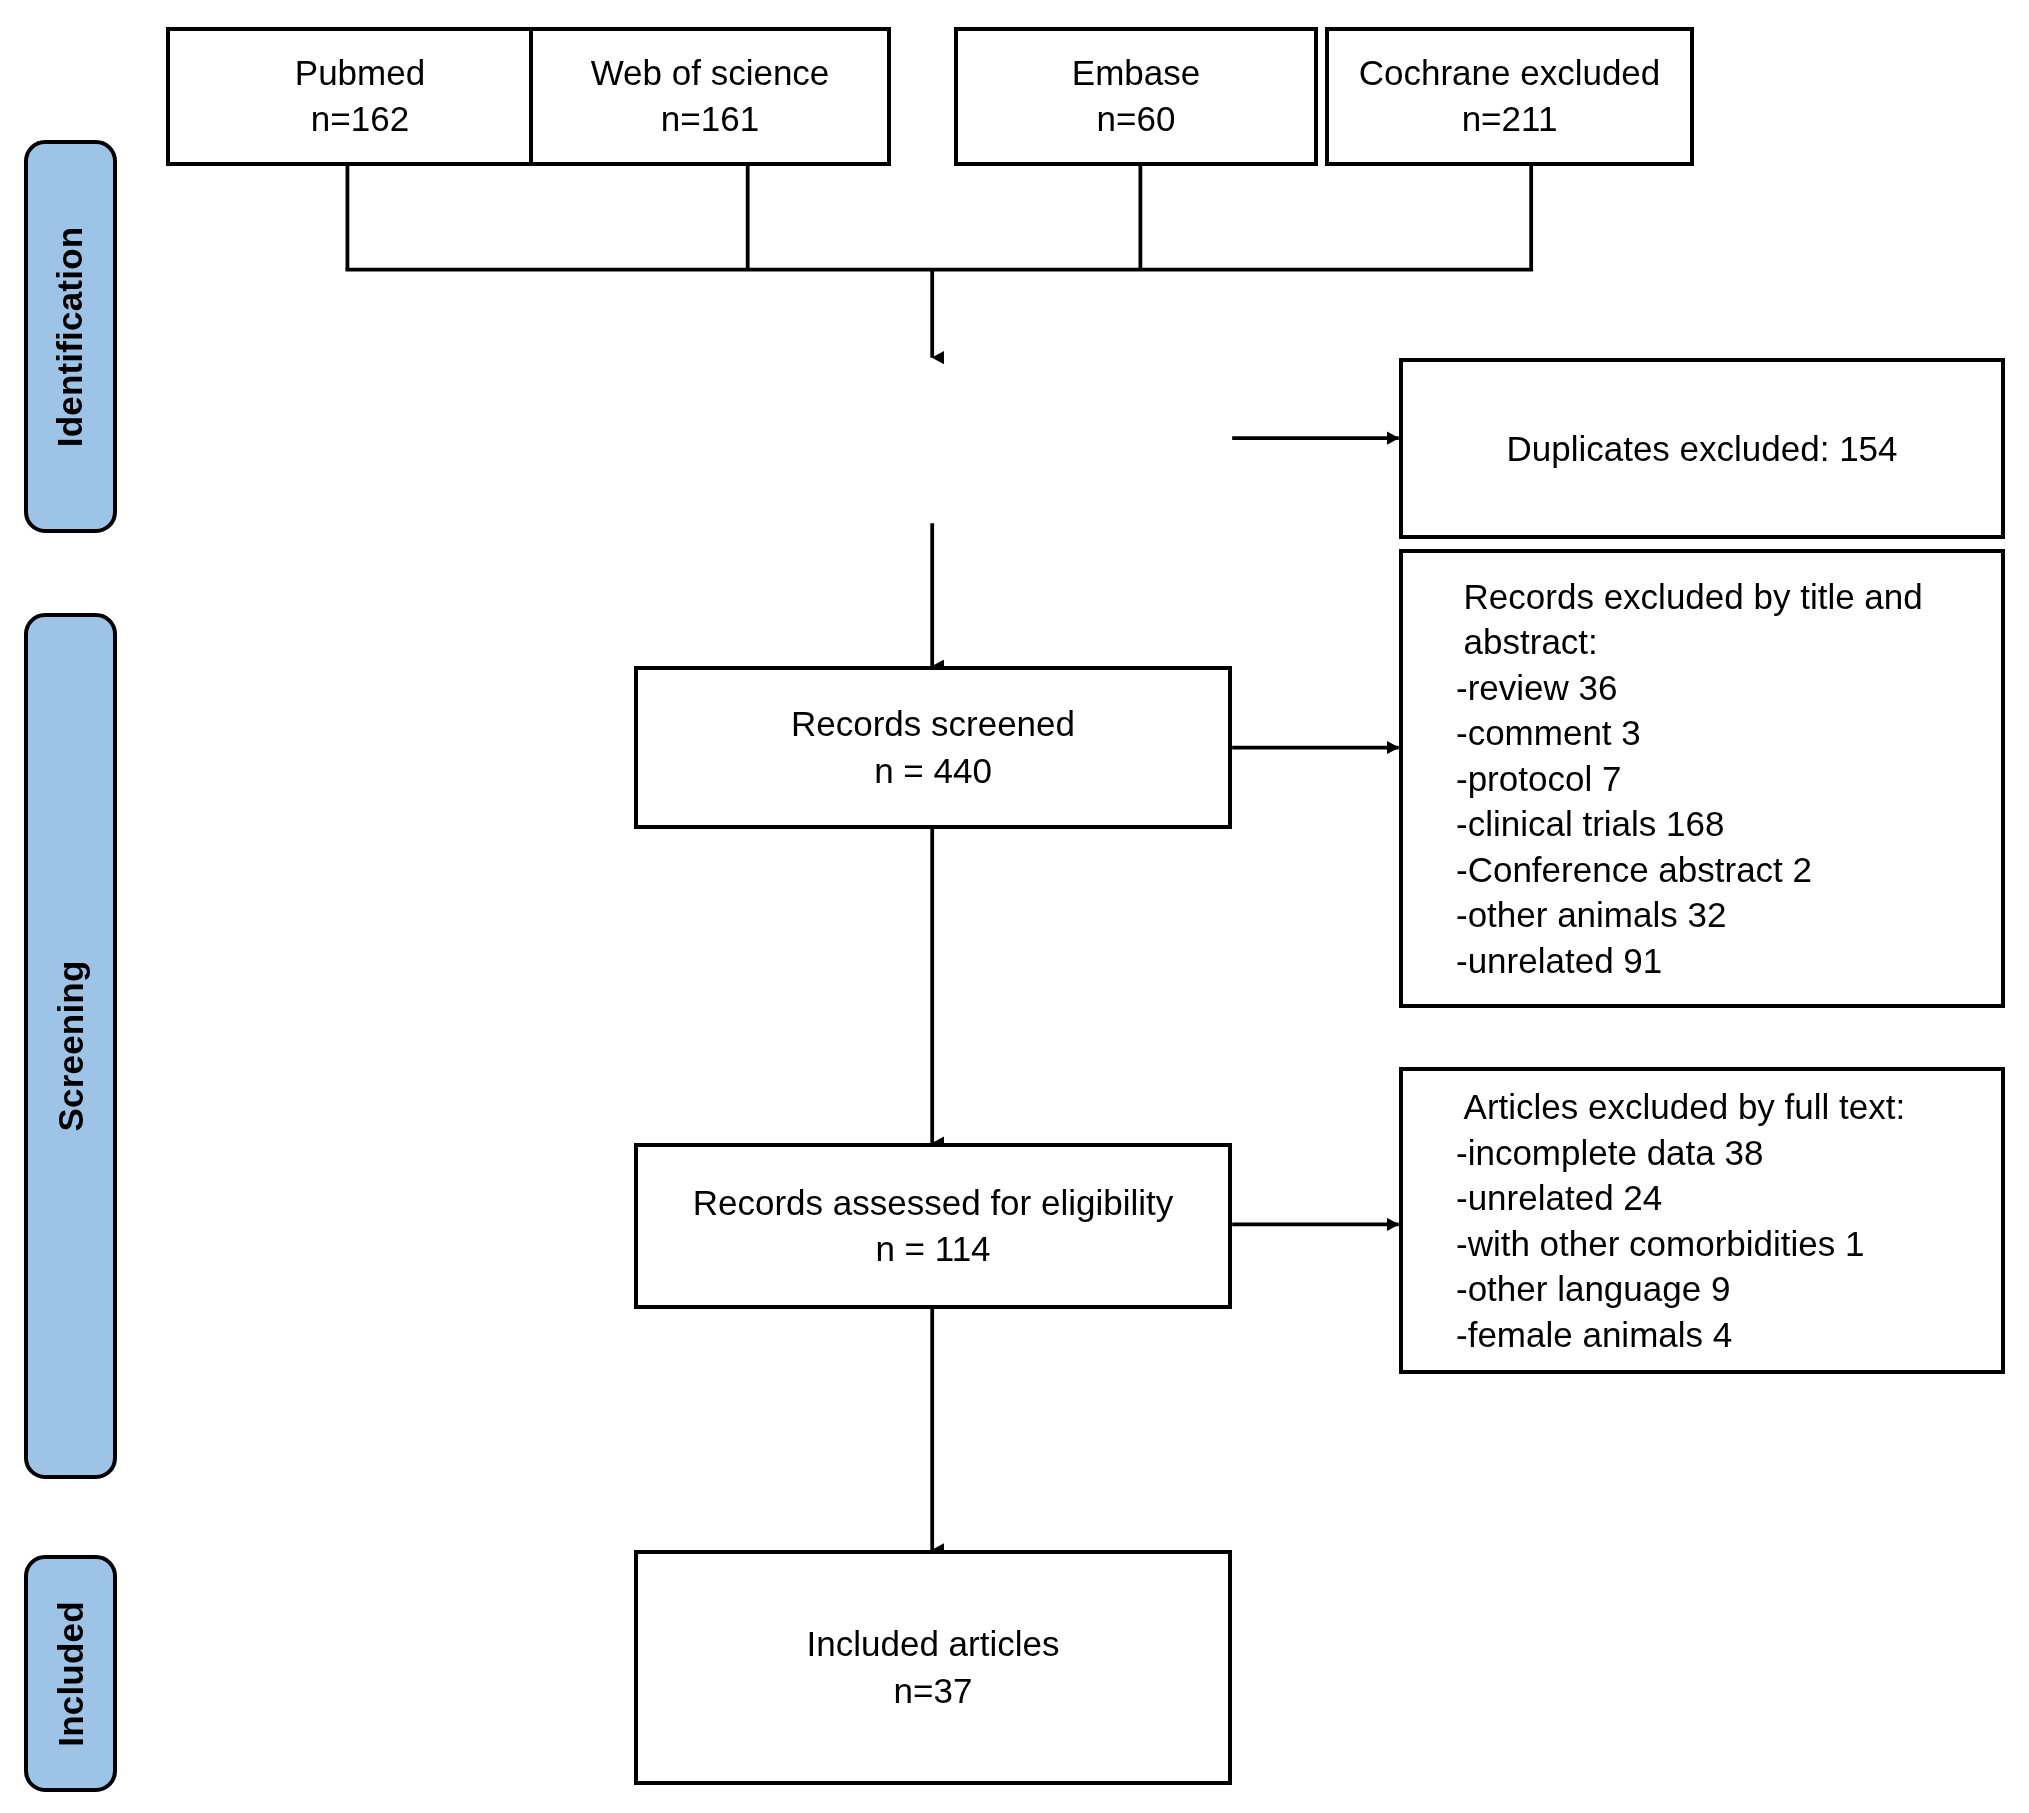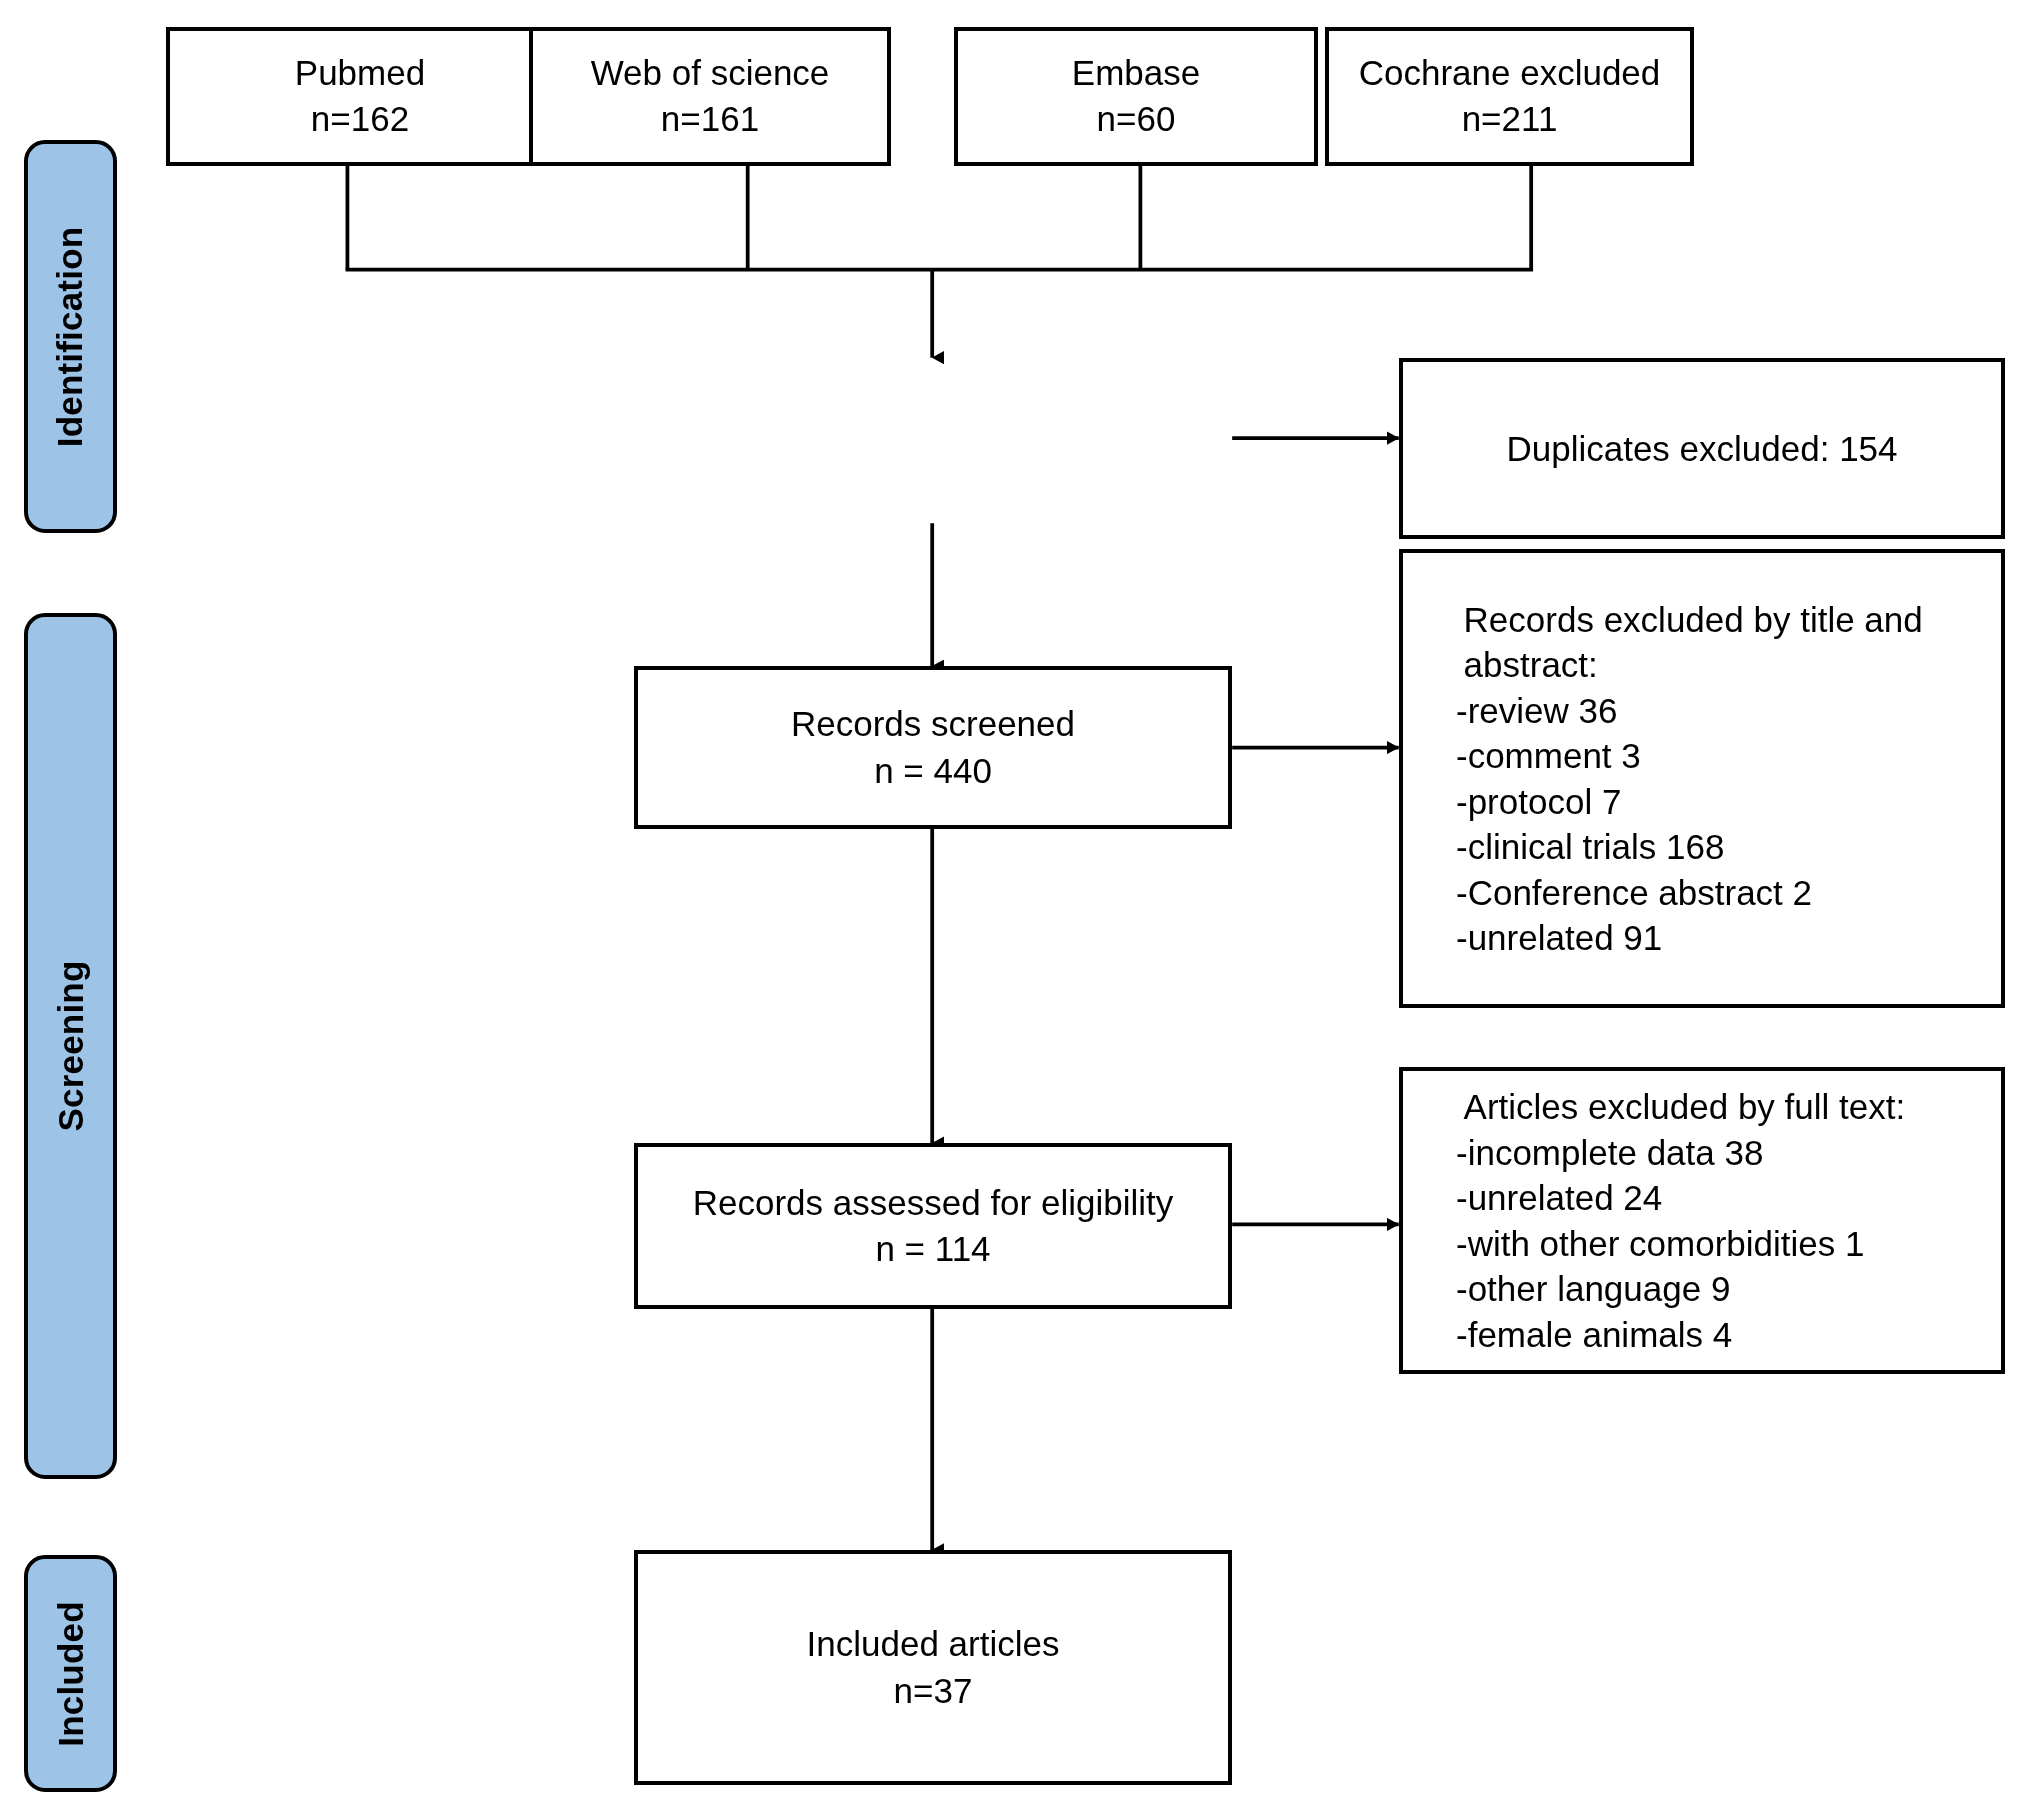--- a/index.html
+++ b/index.html
@@ -179,20 +179,21 @@
   </div>
 
   <div class="list-box" style="left:1399px; top:549px; width:606px; height:459px;">
     <span class="head">Records excluded by title and</span>
     <span class="head">abstract:</span>
     <span class="item">-review 36</span>
     <span class="item">-comment 3</span>
     <span class="item">-protocol 7</span>
     <span class="item">-clinical trials 168</span>
     <span class="item">-Conference abstract 2</span>
+    <span class="item">-other animals 32</span>
     <span class="item">-unrelated 91</span>
   </div>
 
   <div class="list-box" style="left:1399px; top:1067px; width:606px; height:307px;">
     <span class="head">Articles excluded by full text:</span>
     <span class="item">-incomplete data 38</span>
     <span class="item">-unrelated 24</span>
     <span class="item">-with other comorbidities 1</span>
     <span class="item">-other language 9</span>
     <span class="item">-female animals 4</span>

